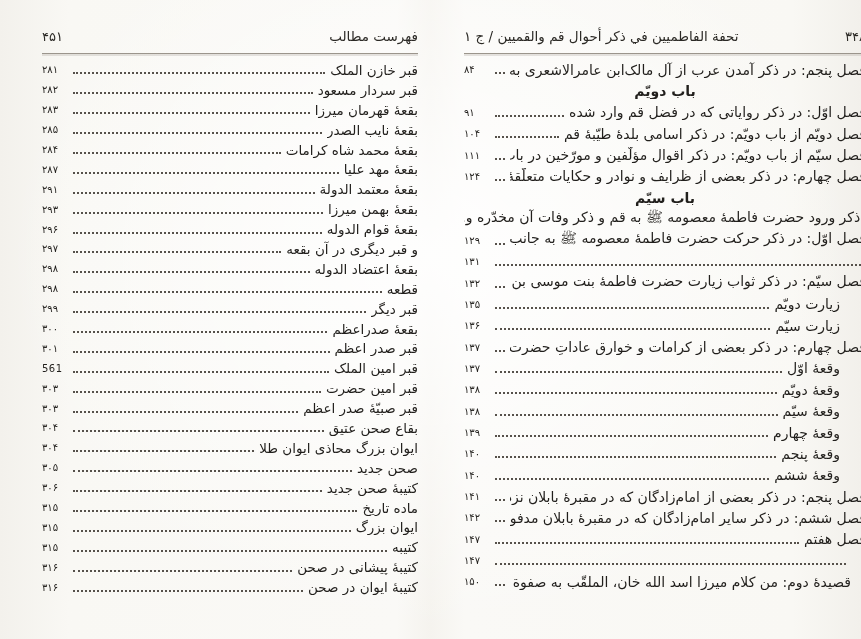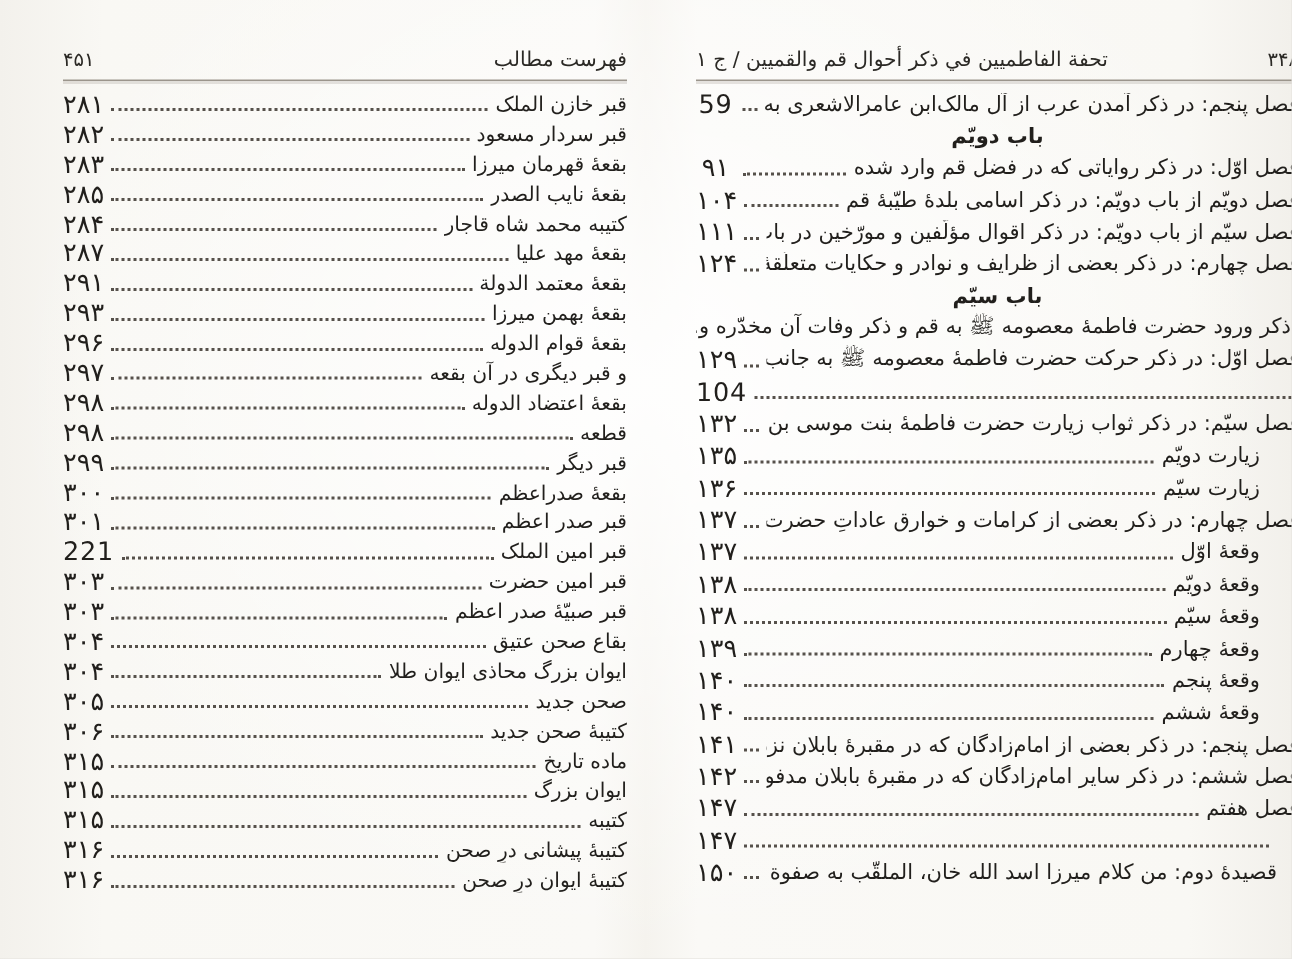--- a/index.html
+++ b/index.html
@@ -15,21 +15,21 @@
       radial-gradient(ellipse at 50% 40%, rgba(255,255,255,.9) 0%, rgba(255,255,255,0) 70%),
       linear-gradient(90deg,#f3f1ec 0%,#f9f8f4 8%,#faf9f6 46%,#f5f3ee 50%,#faf9f6 54%,#f9f8f4 92%,#f2f0eb 100%);
     color:#211f1c;
     direction:rtl;
   }
   .page{position:absolute;top:0;}
   .page-left{left:42px;width:376px;}
   .page-right{left:444px;width:402px;margin-left:20px;}
   .hdr{
     direction:ltr;
-    display:flex;justify-content:space-between;align-items:flex-end;
+    display:flex;justify-content:space-between;align-items:center;
     height:24px;margin-top:24px;
     border-bottom:1px solid #9b958c;
     box-shadow:0 2px 0 rgba(155,149,140,.25);
     padding-bottom:5px;
     font-size:13.5px;color:#2b2925;
   }
   .hdr .pgnum{font-size:13px;letter-spacing:1px;}
   .hdr .rh{direction:rtl;}
   .toc{list-style:none;margin:0;padding:0;}
   .page-left .toc{margin-top:6px;}
@@ -41,22 +41,22 @@
   }
   .page-left .row{height:19.9px;}
   .page-right .row{height:21.35px;font-size:14px;}
   .title{flex:0 1 auto;white-space:nowrap;overflow:hidden;}
   .dots{
     flex:1 0 10px;height:0;
     border-bottom:2px dotted #56514b;
     margin:7px 5px 0 5px;
   }
   .pnum{
-    flex:0 0 auto;min-width:26px;text-align:center;
-    font-size:17px;letter-spacing:.5px;
+    flex:0 0 auto;min-width:26px;text-align:left;
+    font-size:10px;letter-spacing:.5px;
   }
   
   .row.k-bab,.row.k-desc{justify-content:center;}
   .row.k-bab .title,.row.k-desc .title{flex:0 0 auto;}
   .row.k-bab{font-weight:bold;}
   
   .row.ind-1{padding-right:26px;}
   .row.ind-2{padding-right:15px;}
 </style>
 </head>
@@ -89,21 +89,21 @@
           <span class="pnum">۲۸۳</span>
         </li>
 
         <li class="row k-entry">
           <span class="title">بقعۀ نایب الصدر</span>
           <span class="dots"></span>
           <span class="pnum">۲۸۵</span>
         </li>
 
         <li class="row k-entry">
-          <span class="title">کتیبه محمد شاه قاجار</span>
+          <span class="title">بقعۀ محمد شاه کرامات</span>
           <span class="dots"></span>
           <span class="pnum">۲۸۴</span>
         </li>
 
         <li class="row k-entry">
           <span class="title">بقعۀ مهد علیا</span>
           <span class="dots"></span>
           <span class="pnum">۲۸۷</span>
         </li>
 
@@ -157,21 +157,21 @@
 
         <li class="row k-entry">
           <span class="title">قبر صدر اعظم</span>
           <span class="dots"></span>
           <span class="pnum">۳۰۱</span>
         </li>
 
         <li class="row k-entry">
           <span class="title">قبر امین الملک</span>
           <span class="dots"></span>
-          <span class="pnum">221</span>
+          <span class="pnum">561</span>
         </li>
 
         <li class="row k-entry">
           <span class="title">قبر امین حضرت</span>
           <span class="dots"></span>
           <span class="pnum">۳۰۳</span>
         </li>
 
         <li class="row k-entry">
           <span class="title">قبر صبیّۀ صدر اعظم</span>
@@ -238,21 +238,21 @@
   <section class="page page-right">
     <div class="hdr">
       <span class="rh">تحفة الفاطميين في ذكر أحوال قم والقميين / ج ۱</span>
       <span class="pgnum">۳۴۸</span>
     </div>
     <ul class="toc">
 
         <li class="row k-entry">
           <span class="title">فصل پنجم: در ذکر آمدن عرب از آل مالک‌ابن عامرالاشعری به قم و...</span>
           <span class="dots"></span>
-          <span class="pnum">59</span>
+          <span class="pnum">۸۴</span>
         </li>
 
         <li class="row k-bab">
           <span class="title">باب دویّم</span>
 
         </li>
 
 
         <li class="row k-entry">
           <span class="title">فصل اوّل: در ذکر روایاتی که در فضل قم وارد شده</span>
@@ -289,21 +289,21 @@
         </li>
 
         <li class="row k-entry">
           <span class="title">فصل اوّل: در ذکر حرکت حضرت فاطمۀ معصومه ﷺ به جانب قم و...</span>
           <span class="dots"></span>
           <span class="pnum">۱۲۹</span>
         </li>
 
         <li class="row k-entry">
           <span class="dots"></span>
-          <span class="pnum">104</span>
+          <span class="pnum">۱۳۱</span>
         </li>
 
         <li class="row k-entry">
           <span class="title">فصل سیّم: در ذکر ثواب زیارت حضرت فاطمۀ بنت موسی بن جعفر ﷺ</span>
           <span class="dots"></span>
           <span class="pnum">۱۳۲</span>
         </li>
 
         <li class="row k-entry ind-1">
           <span class="title">زیارت دویّم</span>

